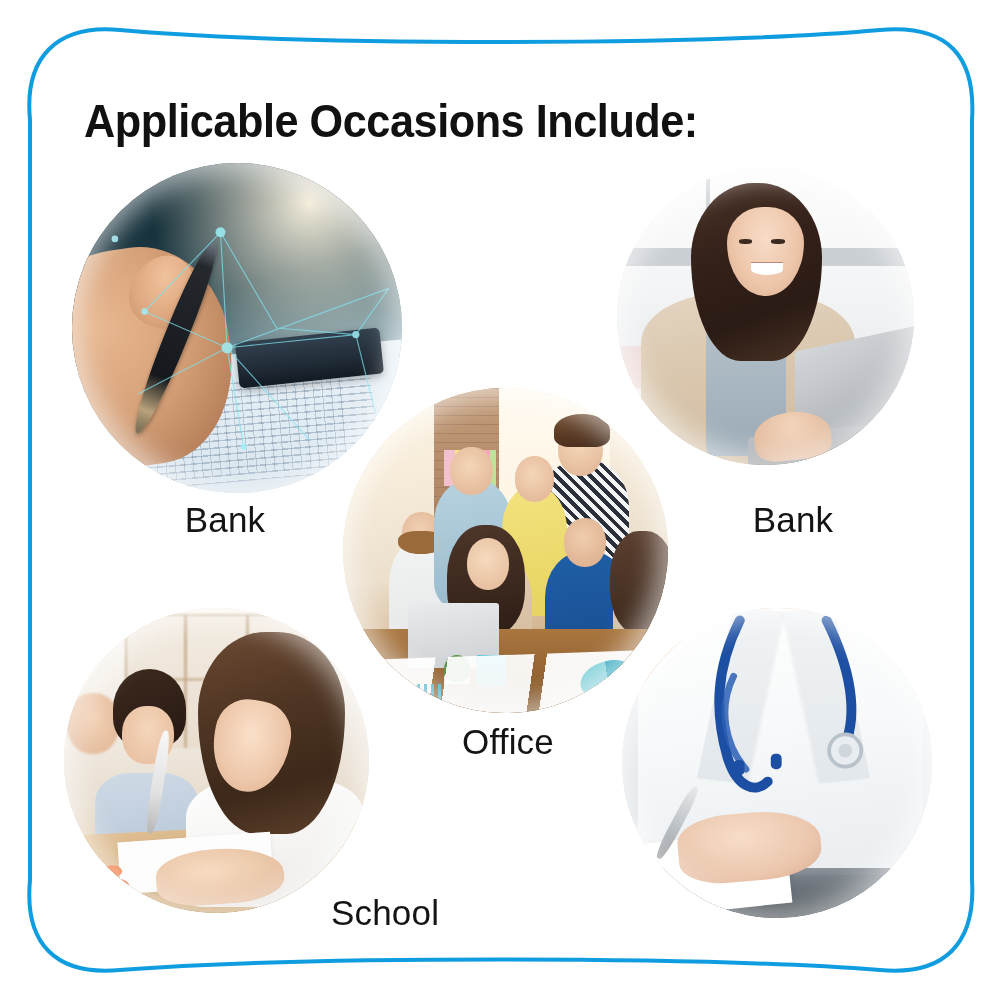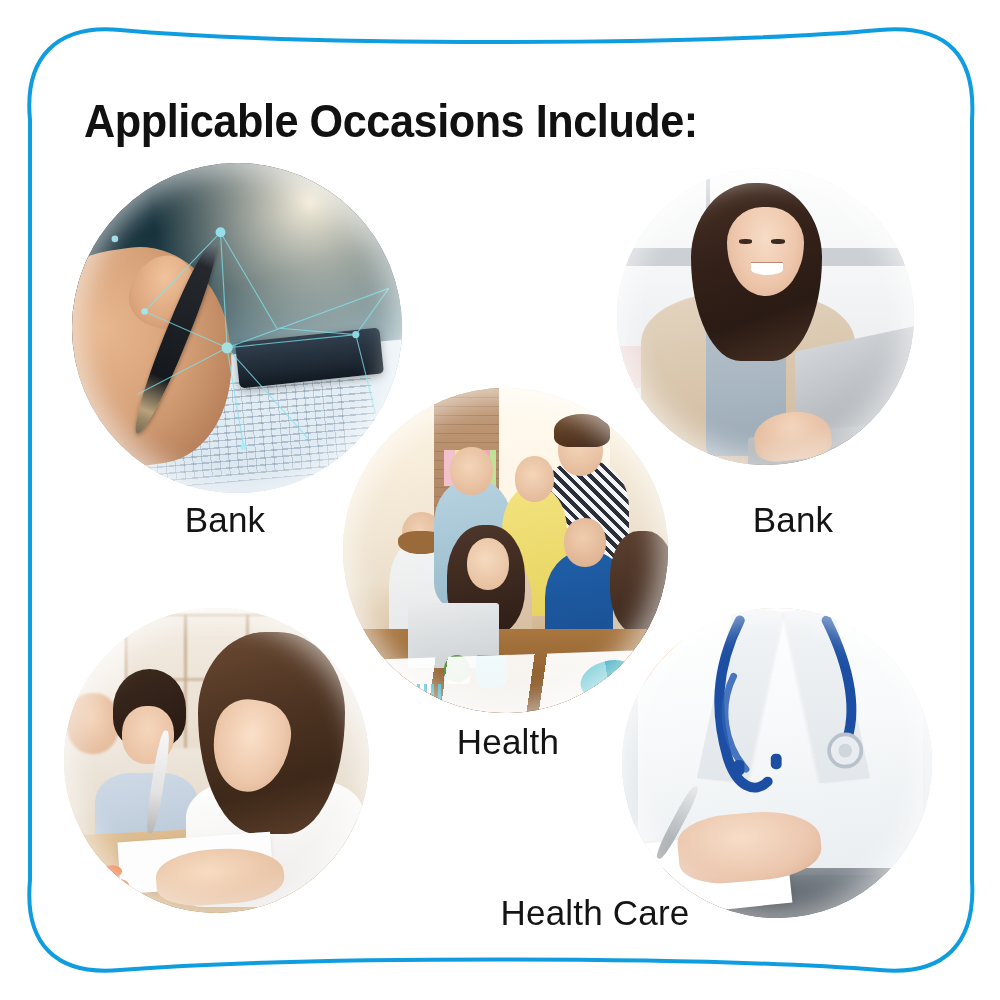--- a/index.html
+++ b/index.html
@@ -624,21 +624,21 @@
       <div class="office-table"></div>
       <div class="office-laptop"></div>
       <div class="office-plant"></div>
       <div class="office-cup"></div>
       <div class="office-papers"></div>
       <div class="office-chart"></div>
       <div class="office-pie"></div>
       <div class="vignette"></div>
     </div>
   </div>
-  <div class="caption" style="left:508px; top:722px;">Health</div>
+  <div class="caption" style="left:508px; top:722px;">Office</div>
 
   <div class="bubble" style="left:64px; top:608px; width:305px; height:305px;">
     <div class="scene school-bg">
       <div class="school-shelf"></div>
       <div class="school-kid3"></div>
       <div class="school-boy-shirt"></div>
       <div class="school-boy-hair"></div>
       <div class="school-boy-face"></div>
       <div class="school-desk"></div>
       <div class="school-girl-shirt"></div>
@@ -649,20 +649,21 @@
       <div class="school-arm"></div>
       <svg class="school-letters" viewBox="0 0 100 50" preserveAspectRatio="none">
         <ellipse cx="14" cy="10" rx="10" ry="6" fill="#8fd456"></ellipse>
         <ellipse cx="18" cy="24" rx="11" ry="6" fill="#f6d84a"></ellipse>
         <ellipse cx="42" cy="26" rx="12" ry="7" fill="#ef6a2c"></ellipse>
         <ellipse cx="50" cy="42" rx="12" ry="7" fill="#ee5f24"></ellipse>
       </svg>
       <div class="vignette"></div>
     </div>
   </div>
+  <div class="caption" style="left:385px; top:893px;">School</div>
 
   <div class="bubble" style="left:622px; top:608px; width:310px; height:310px;">
     <div class="scene health-bg">
       <div class="health-accent"></div>
       <div class="health-counter"></div>
       <div class="health-neck"></div>
       <div class="health-sweater"></div>
       <div class="health-coat"></div>
       <div class="health-lapel-l"></div>
       <div class="health-lapel-r"></div>
@@ -675,15 +676,14 @@
         <rect x="36" y="49" width="3.5" height="5" rx="1.5" fill="#1c4fa3"></rect>
         <rect x="48" y="47" width="3.5" height="5" rx="1.5" fill="#1c4fa3"></rect>
       </svg>
       <div class="health-desk"></div>
       <div class="health-paper"></div>
       <div class="health-hands"></div>
       <div class="health-pen"></div>
       <div class="vignette"></div>
     </div>
   </div>
-  <div class="caption" style="left:595px; top:893px;">Health Care</div>
 
 </div>
 
 </body></html>

